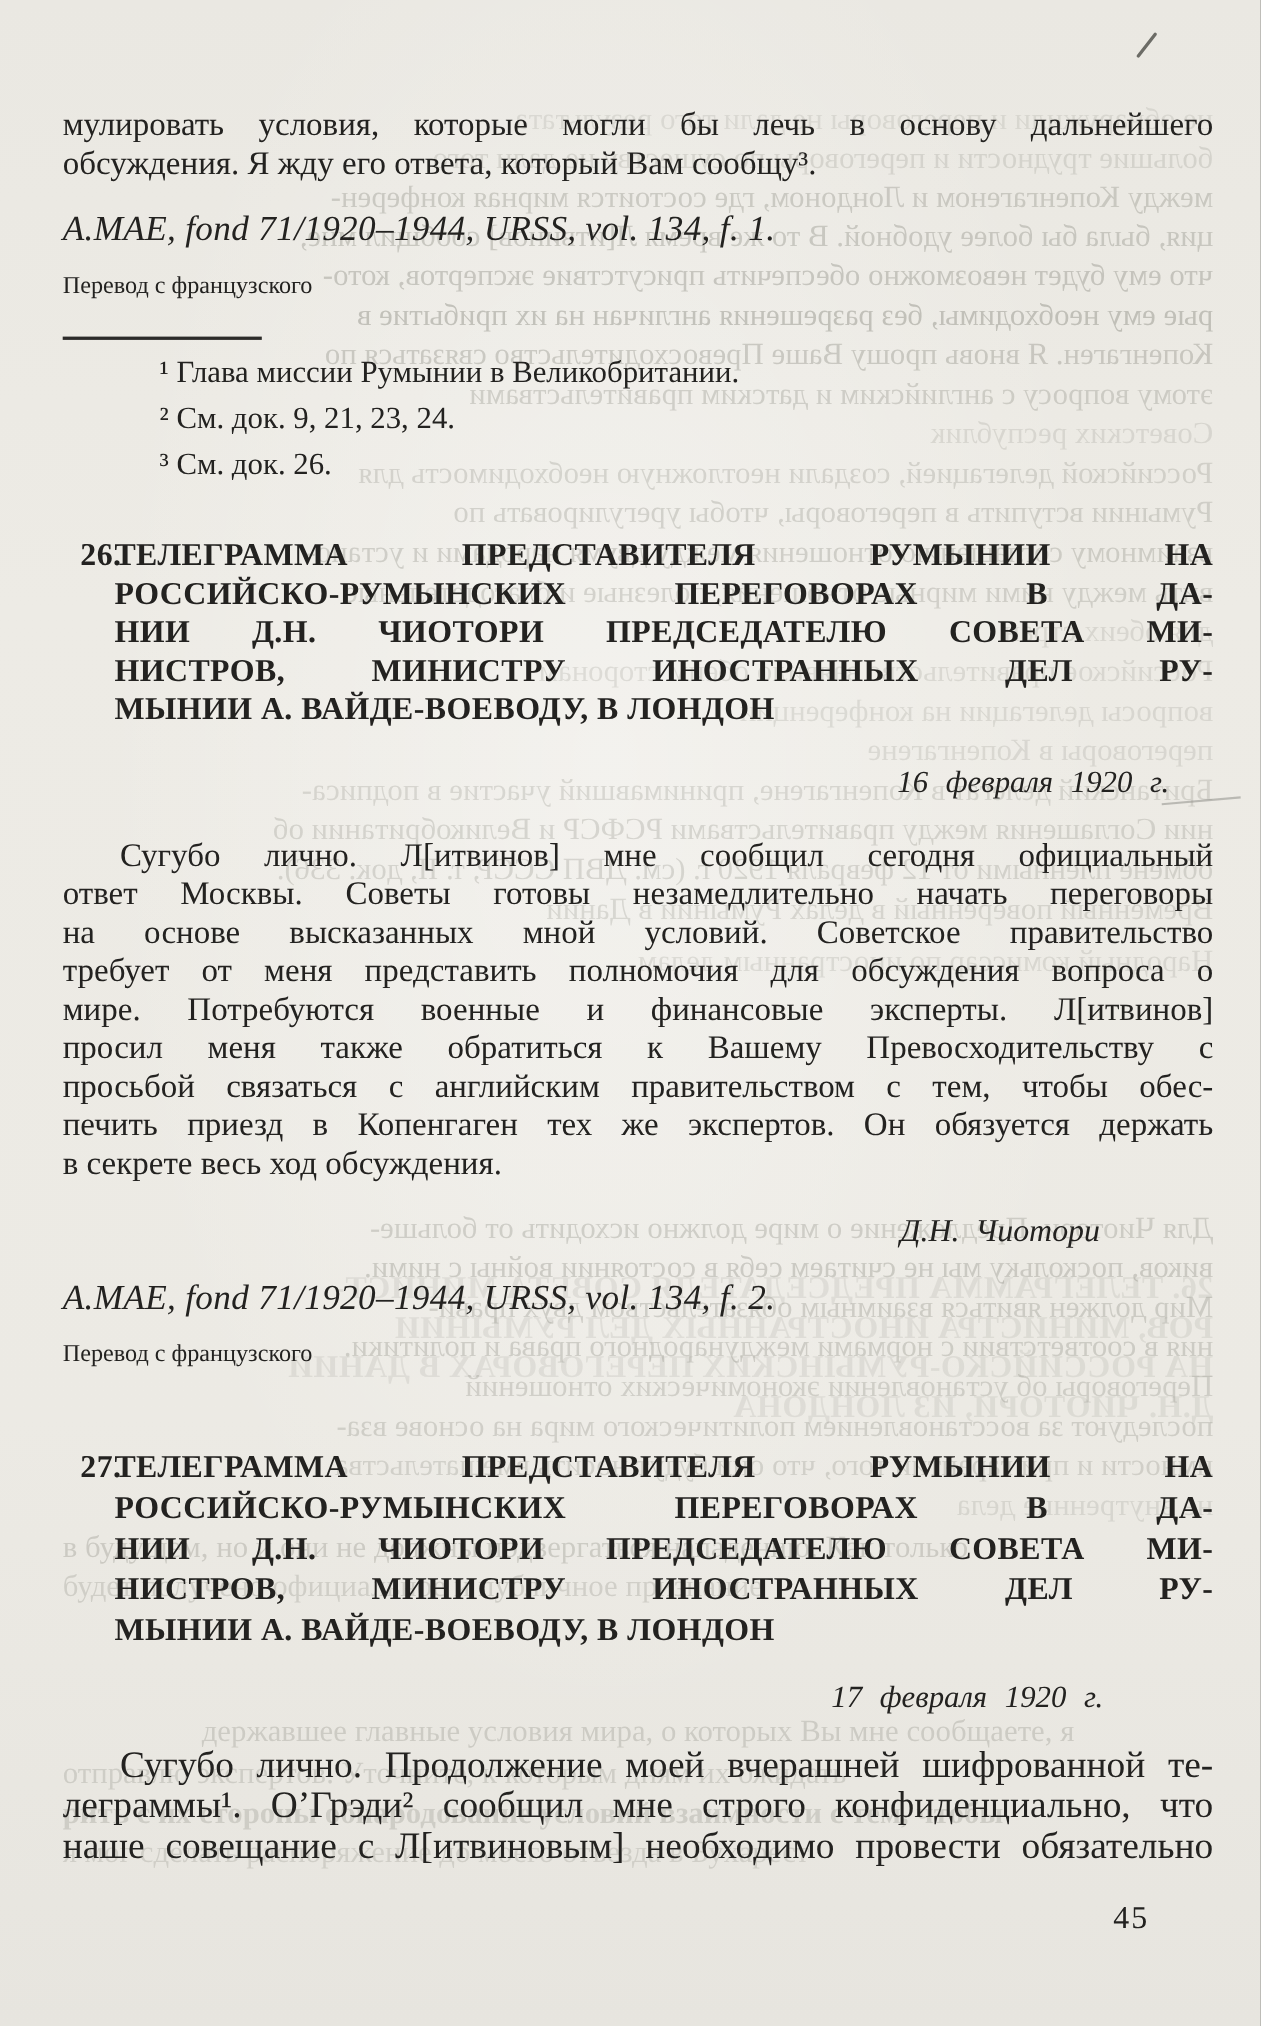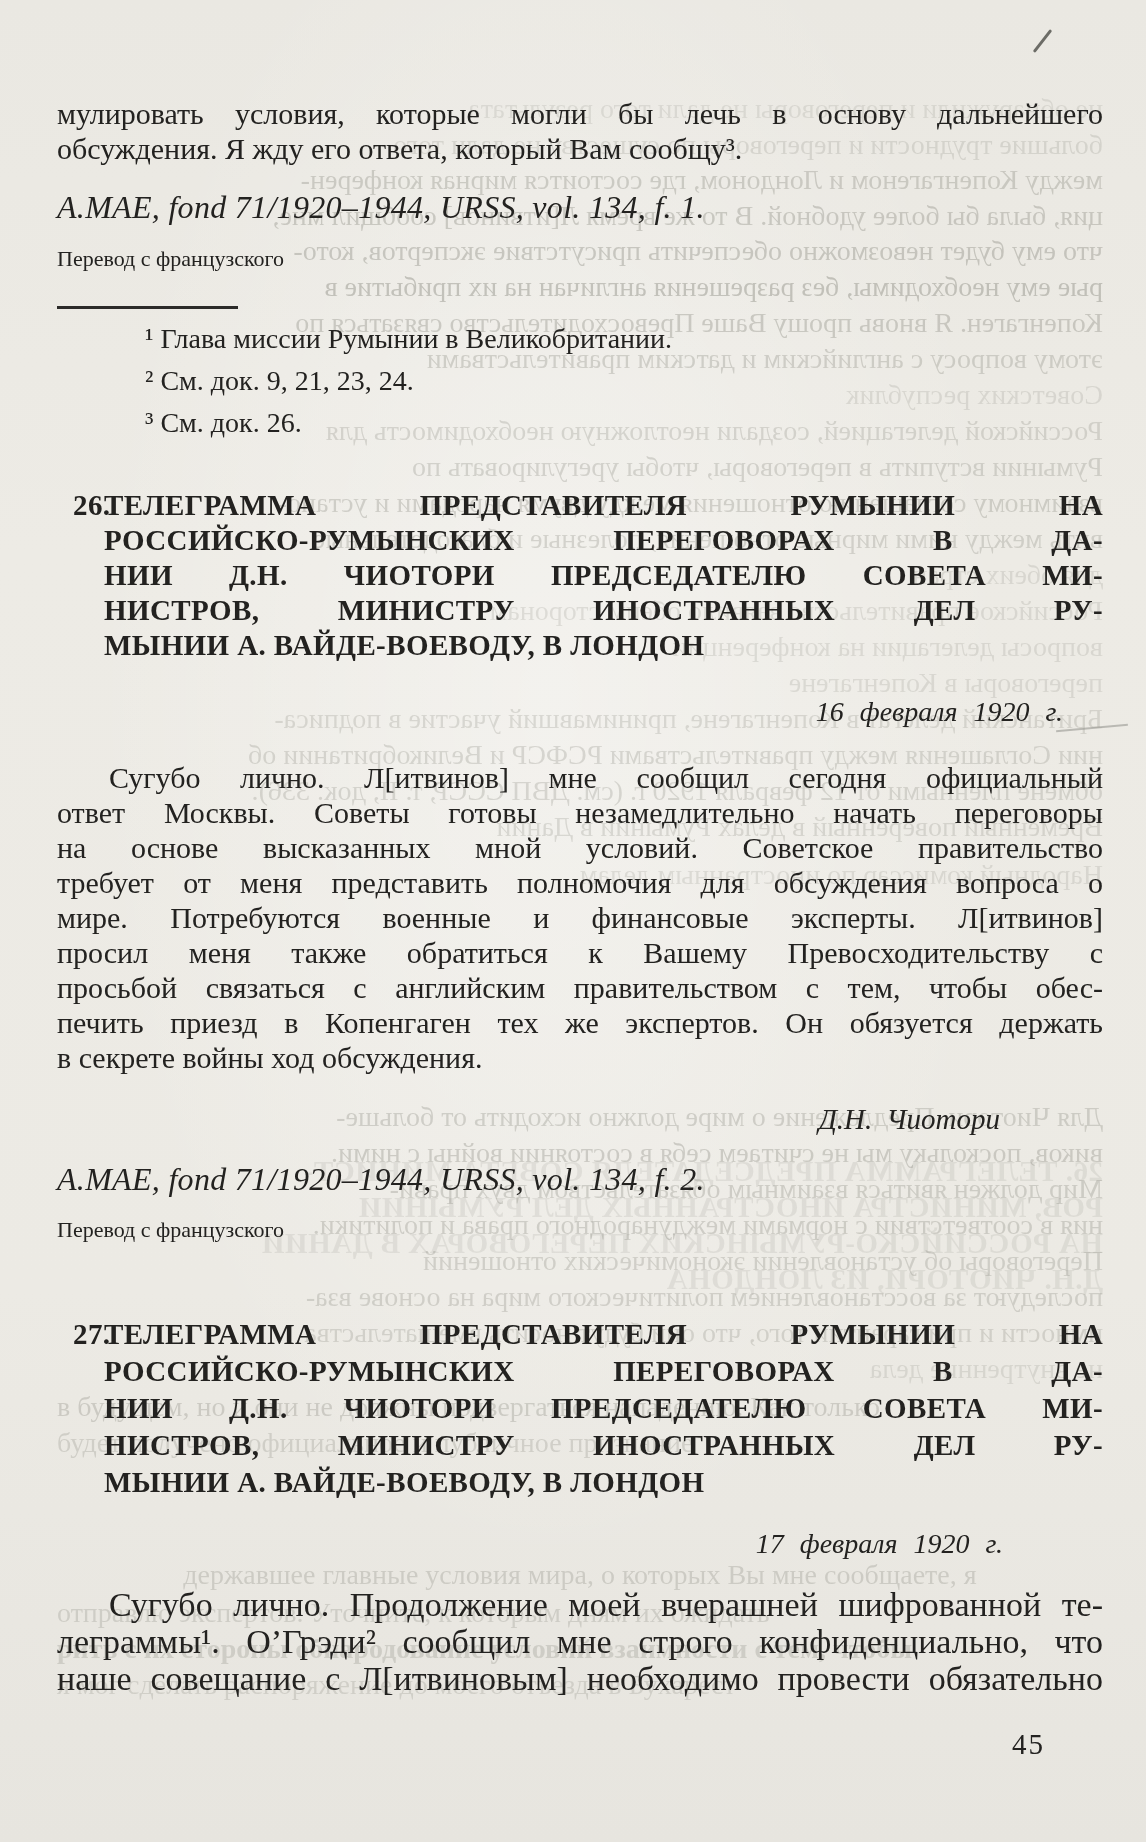--- a/index.html
+++ b/index.html
@@ -146,21 +146,21 @@
 
     <div class="blk para" style="top:760px">
         <div class="tline" style="padding-left: 52px;">Сугубо лично. Л[итвинов] мне сообщил сегодня официальный</div>
         <div class="tline">ответ Москвы. Советы готовы незамедлительно начать переговоры</div>
         <div class="tline">на основе высказанных мной условий. Советское правительство</div>
         <div class="tline">требует от меня представить полномочия для обсуждения вопроса о</div>
         <div class="tline">мире. Потребуются военные и финансовые эксперты. Л[итвинов]</div>
         <div class="tline">просил меня также обратиться к Вашему Превосходительству с</div>
         <div class="tline">просьбой связаться с английским правительством с тем, чтобы обес-</div>
         <div class="tline">печить приезд в Копенгаген тех же экспертов. Он обязуется держать</div>
-        <div class="tline noj">в секрете войны ход обсуждения.</div>
+        <div class="tline noj">в секрете весь ход обсуждения.</div>
       </div>
 
     <div class="blk signature" style="top:1103px">Д.Н. Чиотори</div>
 
     <div class="blk source" style="top:1161px">A.MAE, fond 71/1920–1944, URSS, vol. 134, f. 2.</div>
 
     <div class="blk trans" style="top:1217px">Перевод с французского</div>
 
     <div class="blk doc-heading h27" style="top:1316px">
       <span class="doc-num">27.</span>

